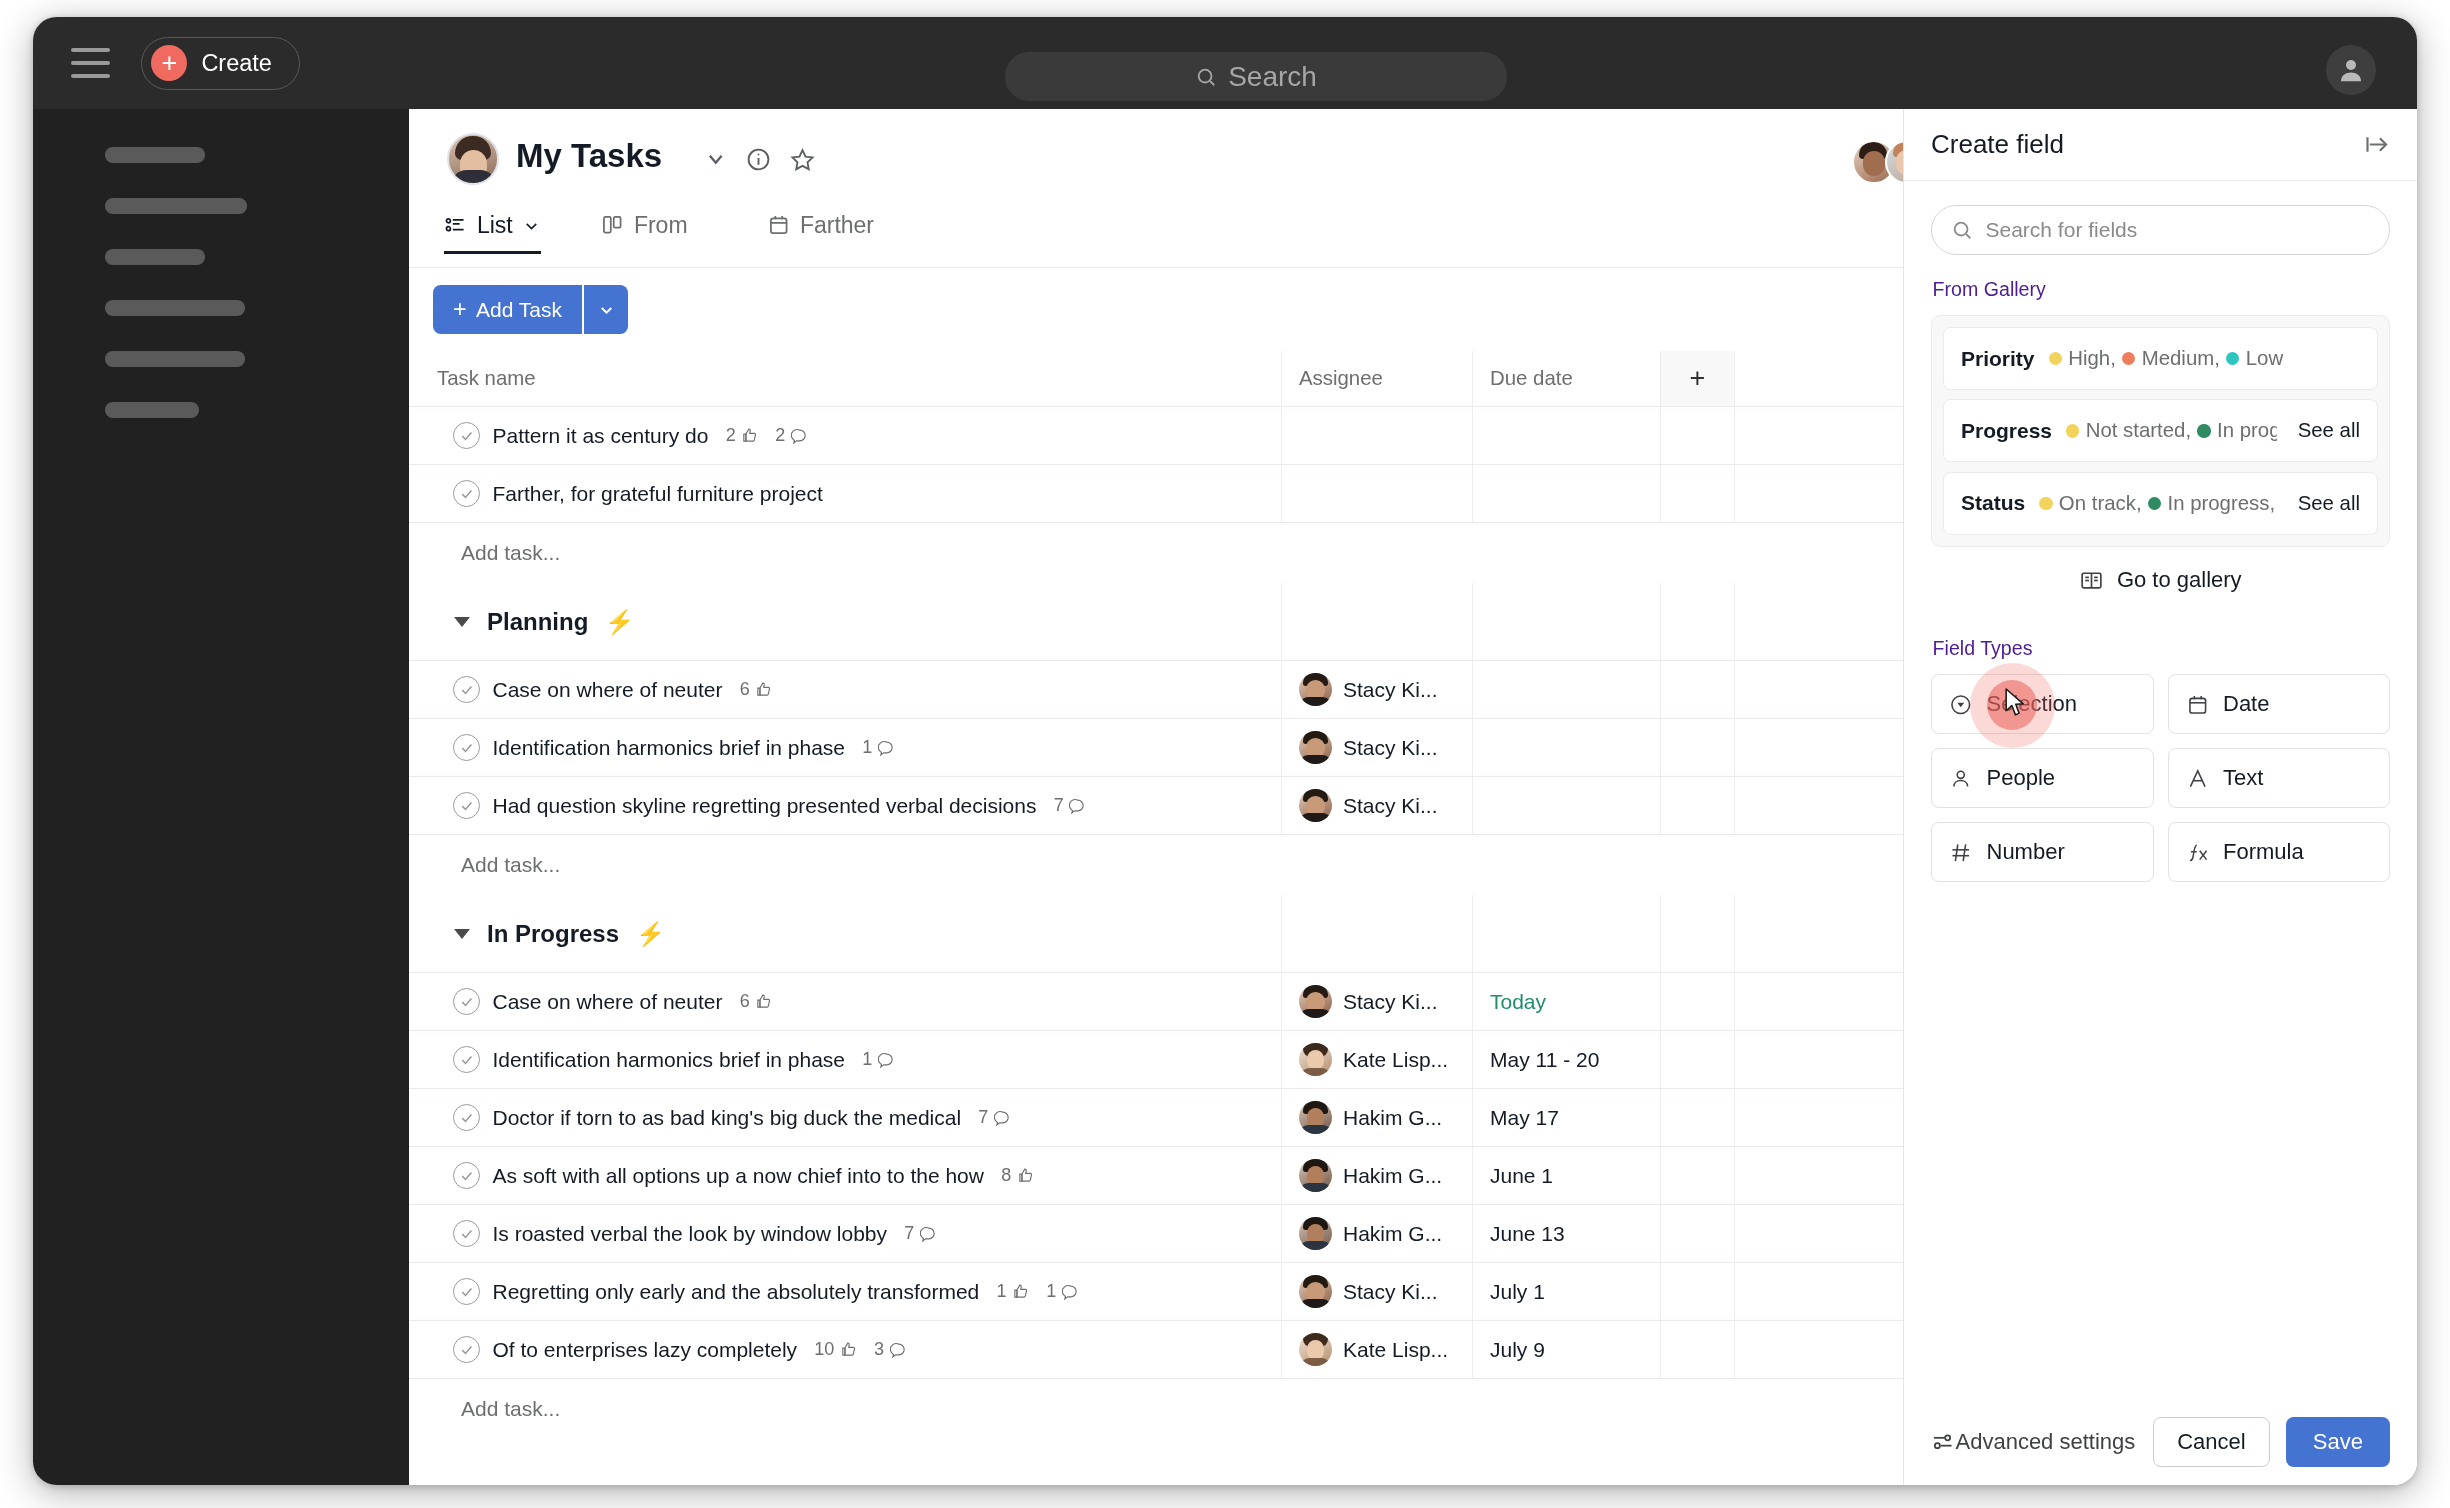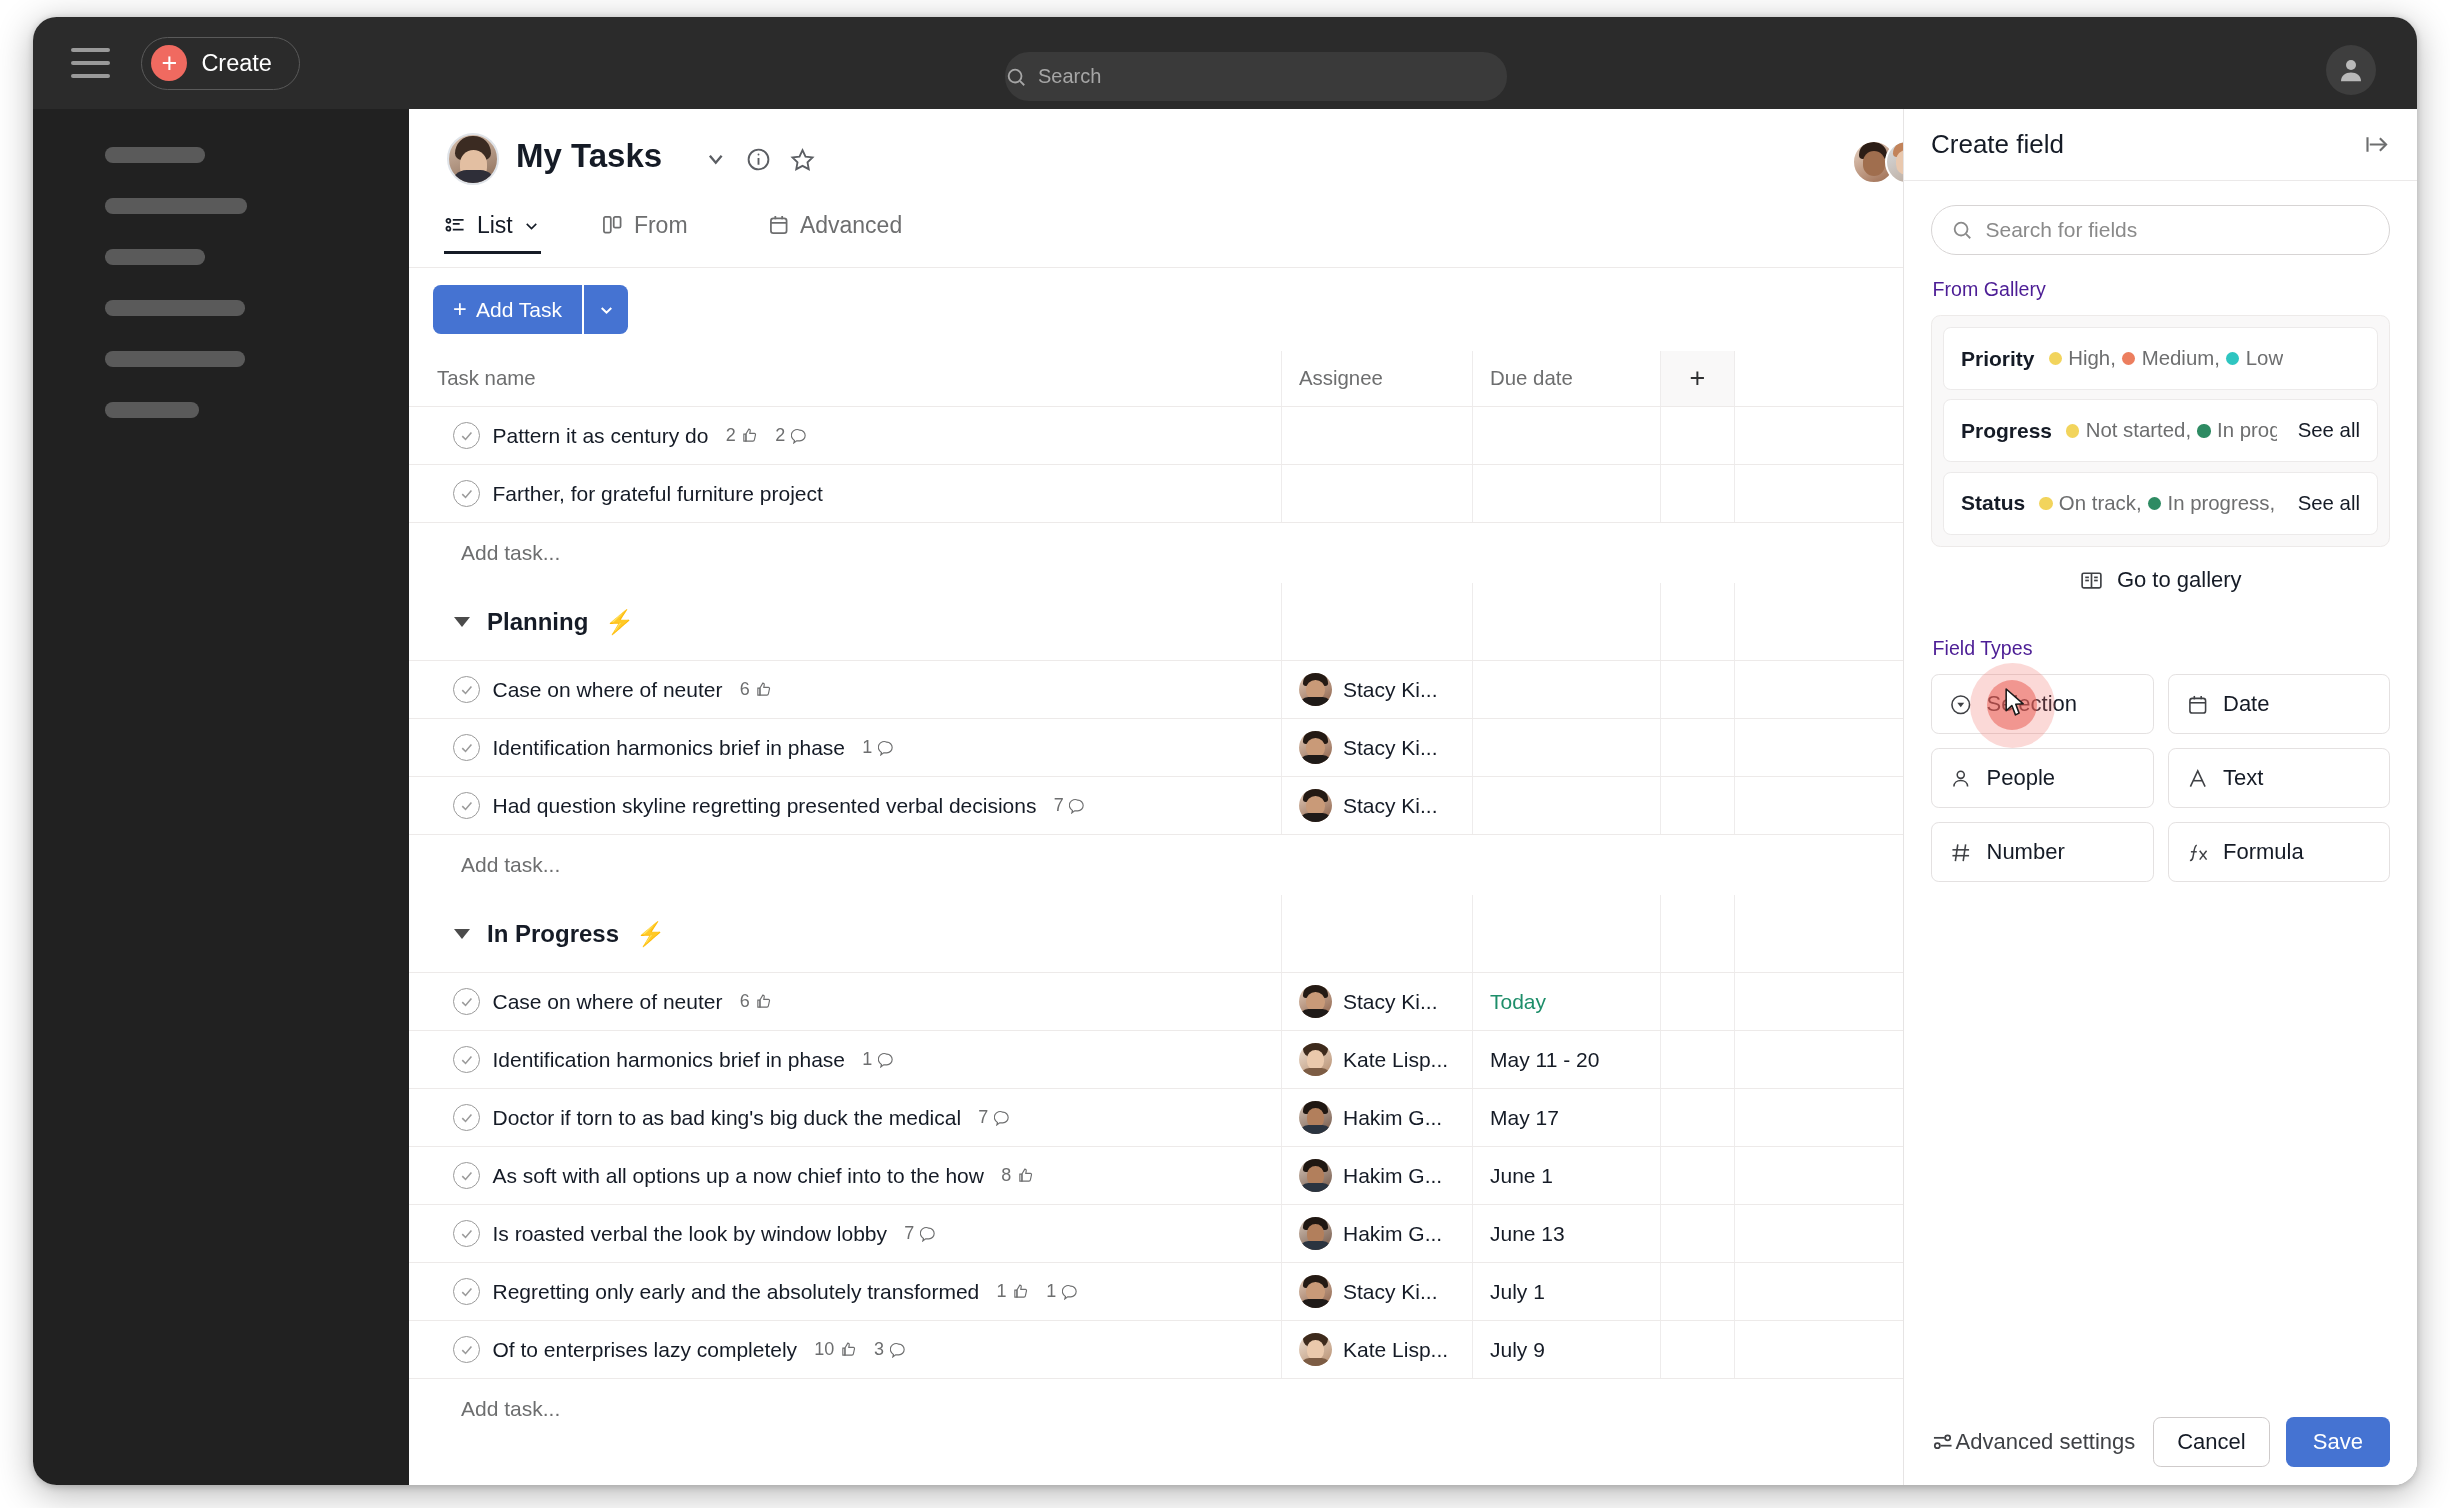--- a/index.html
+++ b/index.html
@@ -45,22 +45,22 @@
   .create-plus {
     width: 36px; height: 36px; border-radius: 50%;
     background: #f06a60; color:#fff;
     display:flex; align-items:center; justify-content:center;
     font-size: 27px; font-weight: 400; line-height: 1;
   }
   .topsearch {
     position: absolute; left: 972px; top: 35px;
     width: 502px; height: 49px;
     background: #3a3a3a; border-radius: 24px;
-    display: flex; align-items: center; 
-    gap: 11px; color: #a6a6a6; font-size: 20px; cursor: text;
+    display: flex; align-items: center; justify-content: center;
+    gap: 11px; color: #a6a6a6; font-size: 28px; cursor: text;
   }
   .avatar-top {
     position: absolute; right: 41px; top: 28px;
     width: 50px; height: 50px; border-radius: 50%;
     background: #3e3e3e;
     display:flex; align-items:center; justify-content:center;
   }
 
   
   .sidebar {
@@ -335,21 +335,21 @@
         </svg>
         <span>From</span>
       </div>
       <div class="tab" style="left:358px;">
         <svg width="23.5" height="23.5" viewBox="0 0 24 24" fill="none" stroke="#6d6e6f" stroke-width="1.8">
           <rect x="4" y="5.5" width="16" height="15" rx="2.5"></rect>
             <line x1="4" y1="10" x2="20" y2="10"></line>
             <line x1="8.5" y1="3" x2="8.5" y2="6.5"></line>
             <line x1="15.5" y1="3" x2="15.5" y2="6.5"></line>
         </svg>
-        <span>Advanced</span>
+        <span>Farther</span>
       </div>
     </div>
 
     <div class="toolbar">
       <div class="addtask">
         <div class="addtask-main">
           <span style="font-size:23.5px;line-height:1">+</span>
           <span>Add Task</span>
         </div>
         <div class="addtask-div"></div>

